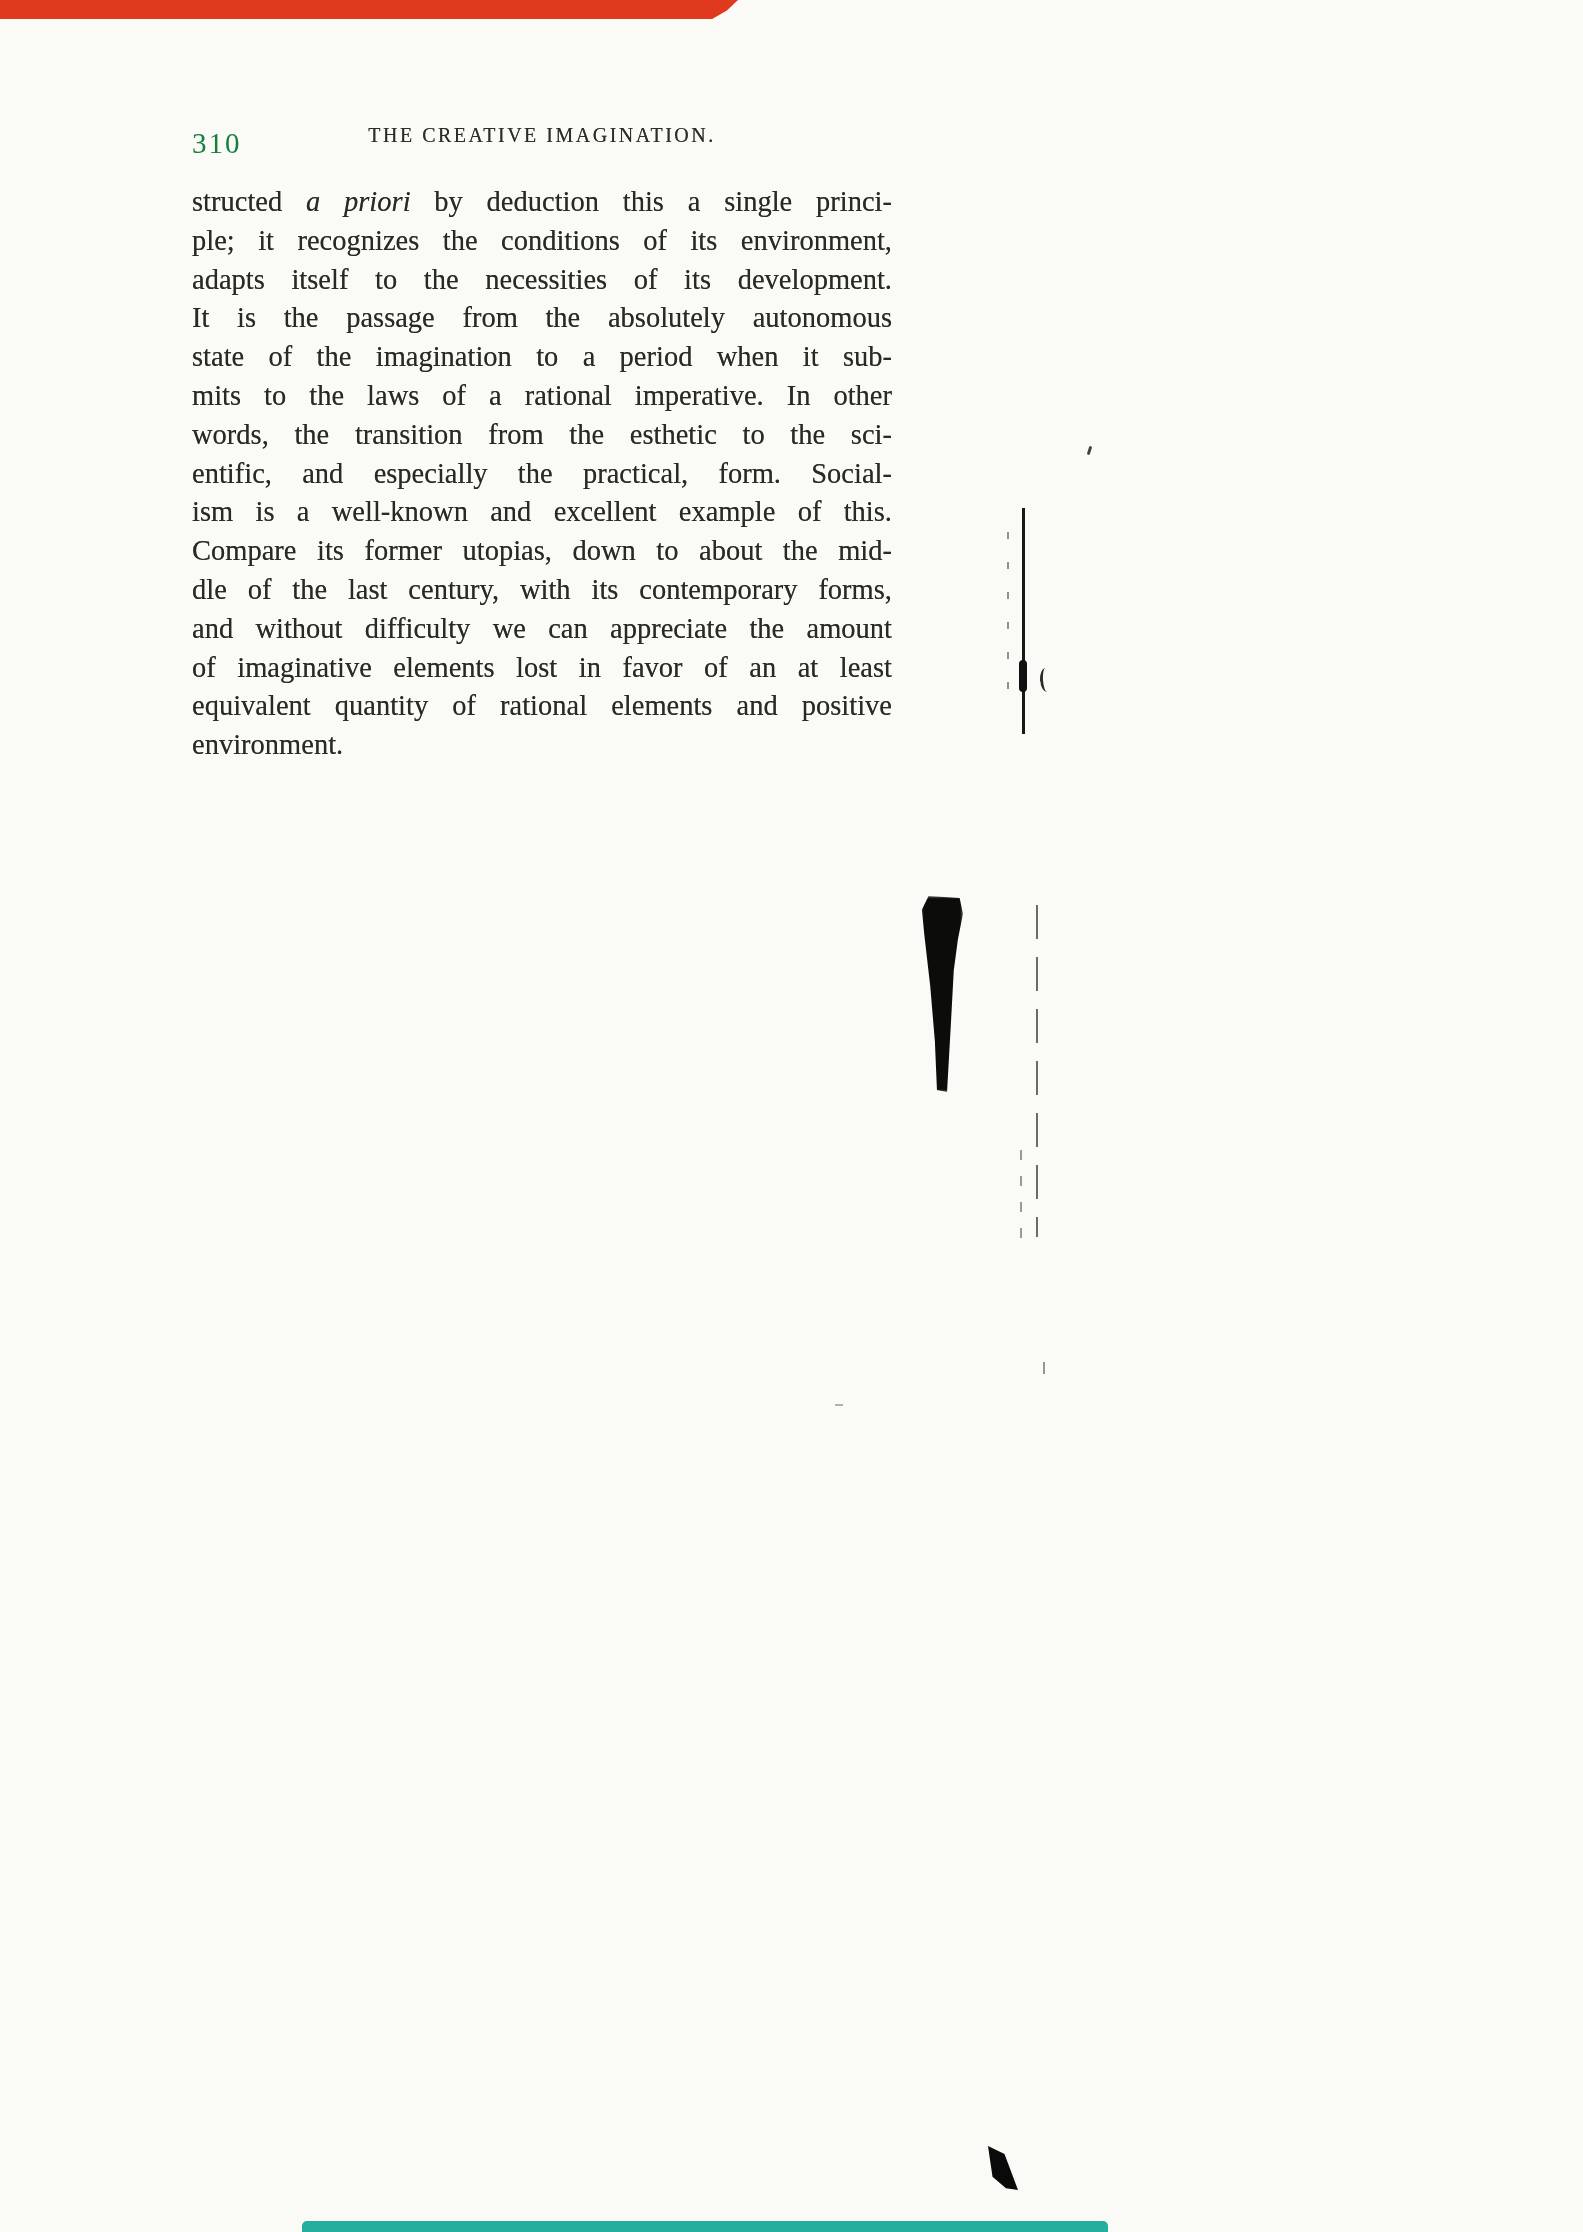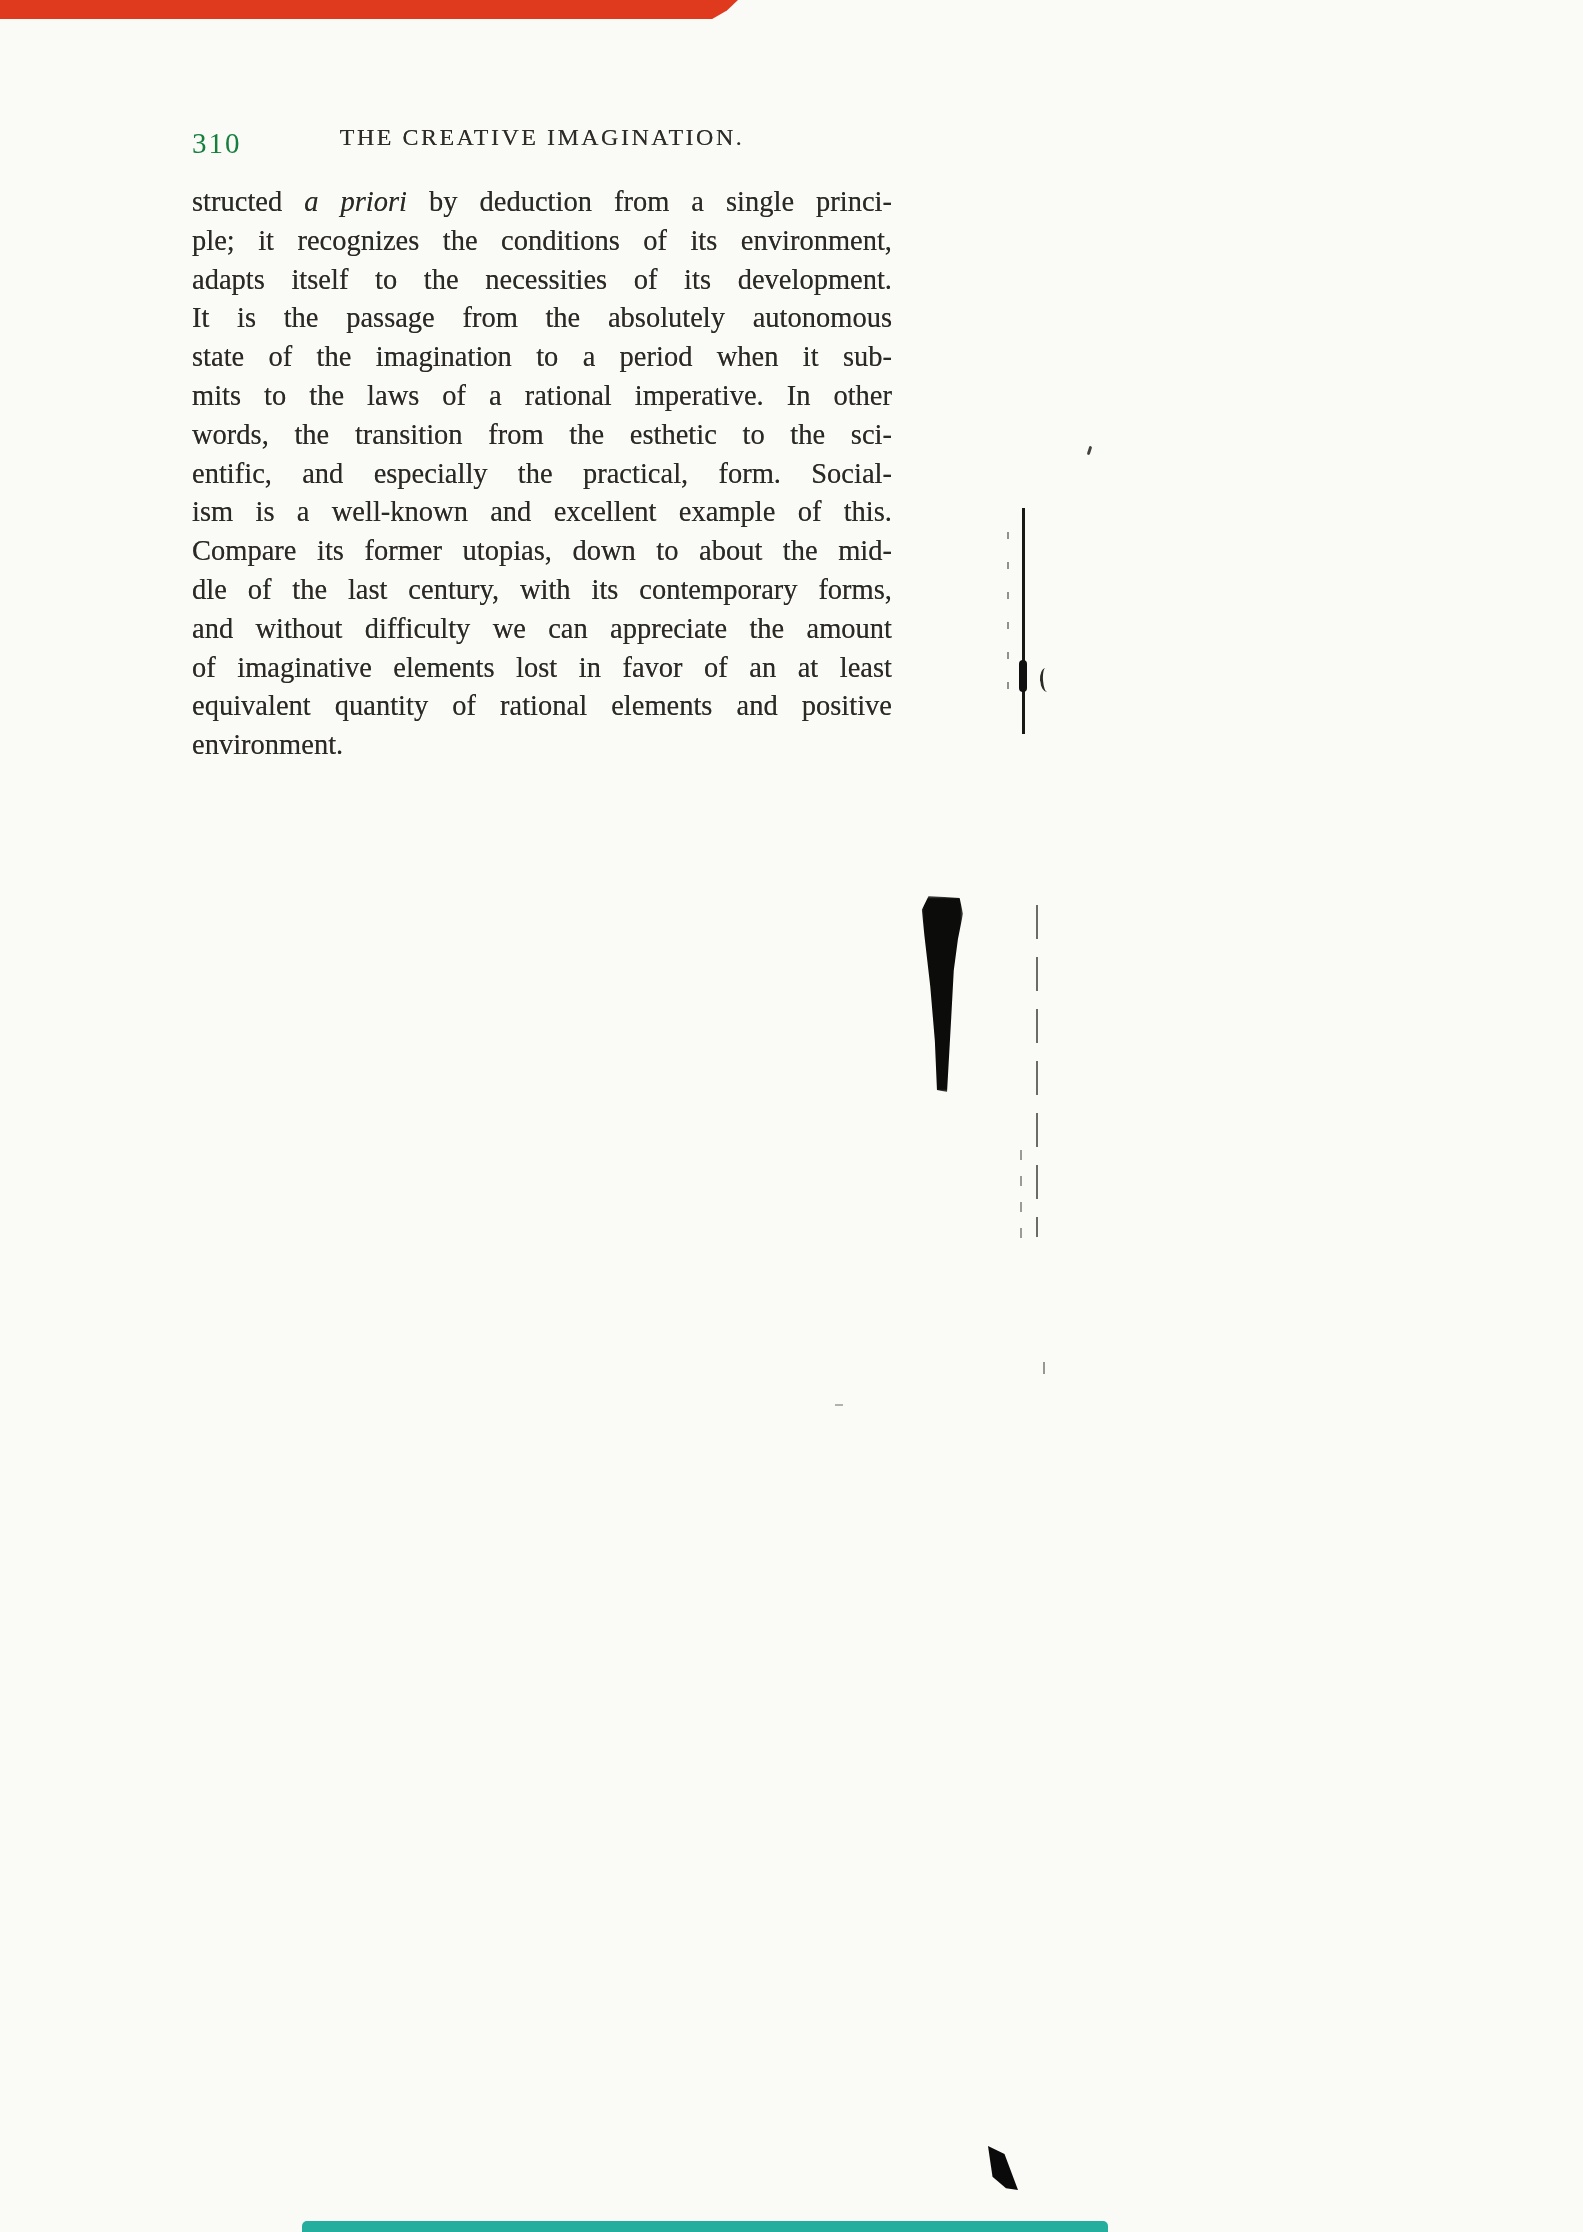--- a/index.html
+++ b/index.html
@@ -29,21 +29,21 @@
   .page-number {
     position: absolute;
     left: 0;
     top: 3px;
     font-size: 29px;
     letter-spacing: 2px;
     color: #15803d;
   }
   .running-title {
     text-align: center;
-    font-size: 24px;
+    font-size: 20px;
     letter-spacing: 2.5px;
     color: #2e2c28;
     text-shadow: 0 0 0.5px rgba(46,44,40,.7);
   }
   
   .body-text {
     position: absolute;
     top: 183px;
     left: 192px;
     width: 700px;
@@ -180,21 +180,21 @@
 <div class="page">
 
   <div class="artifact red-bar"></div>
 
   <div class="page-header">
     <span class="page-number">310</span>
     <div class="running-title">THE CREATIVE IMAGINATION.</div>
   </div>
 
   <div class="body-text">
-    <div class="line"><span>structed </span><span class="italic">a priori</span><span> by deduction from a single princi-</span></div>
+    <div class="line"><span>structed </span><span class="italic">a priori</span><span> by deduction this a single princi-</span></div>
     <div class="line">ple; it recognizes the conditions of its environment,</div>
     <div class="line">adapts itself to the necessities of its development.</div>
     <div class="line">It is the passage from the absolutely autonomous</div>
     <div class="line">state of the imagination to a period when it sub-</div>
     <div class="line">mits to the laws of a rational imperative.  In other</div>
     <div class="line">words, the transition from the esthetic to the sci-</div>
     <div class="line">entific, and especially the practical, form.  Social-</div>
     <div class="line">ism is a well-known and excellent example of this.</div>
     <div class="line">Compare its former utopias, down to about the mid-</div>
     <div class="line">dle of the last century, with its contemporary forms,</div>

